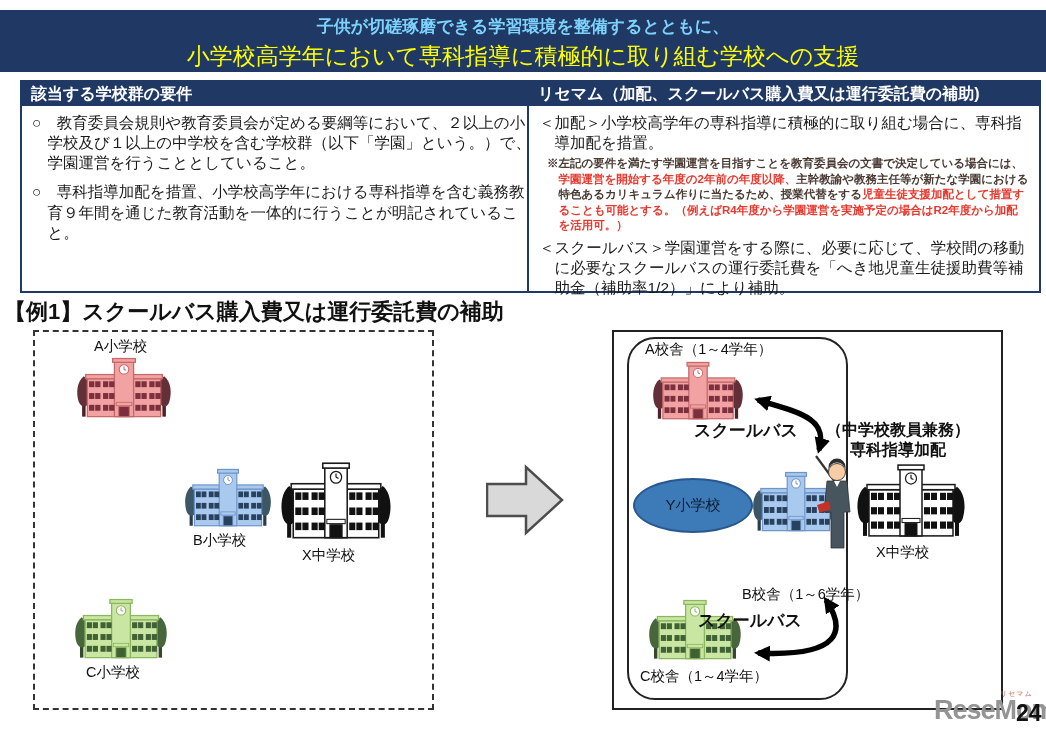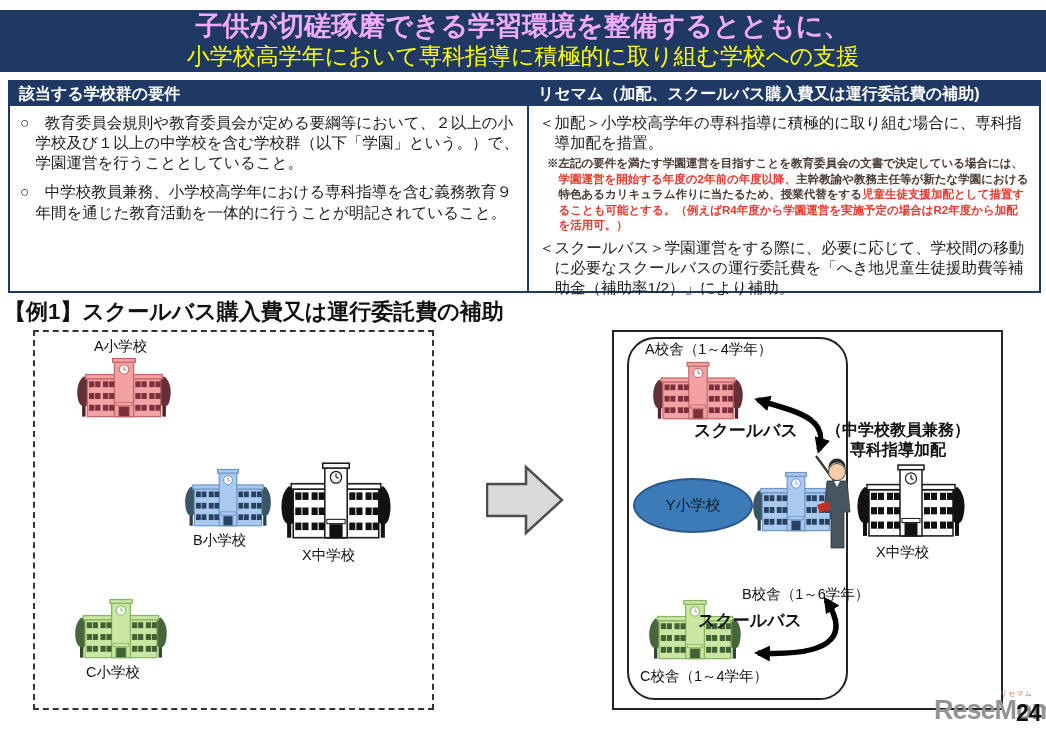--- a/index.html
+++ b/index.html
@@ -2,26 +2,26 @@
 <html><head>
 <meta charset="utf-8">
 <style>
   html,body{margin:0;padding:0;background:#fff;}
   .page{position:relative;width:1046px;height:735px;background:#fff;overflow:hidden;
         font-family:"Liberation Sans",sans-serif;}
 
   
   .title-bar{position:absolute;left:0;top:10px;width:1046px;height:62px;background:#1f3864;
              text-align:center;display:flex;flex-direction:column;justify-content:center;gap:1px;}
-  .title-bar .t1{color:#f0abfc;font-size:27px;font-weight:bold;line-height:29px;}
+  .title-bar .t1{color:#7dd3fc;font-size:17px;font-weight:bold;line-height:29px;}
   .title-bar .t2{color:#ffff00;font-size:23px;font-weight:normal;line-height:29px;}
 
   
   .box{position:absolute;top:80px;height:213px;border:2px solid #1f3864;background:#fff;box-sizing:border-box;}
-  .box-left{left:8px;width:526px;}
+  .box-left{left:20px;width:526px;}
   .box-right{left:527px;width:514px;}
   .box-header{background:#1f3864;color:#fff;font-weight:bold;font-size:16px;line-height:24px;padding:0 9px;}
   .box-body{padding:7px 10px 4px 10px;color:#1a1a1a;}
   .bullet{font-size:15.5px;line-height:1.3;margin:0 0 9px 0;padding-left:1em;text-indent:-1em;}
   .hang{font-size:15.5px;line-height:1.3;margin:0;padding-left:1em;text-indent:-1em;}
   .note{font-size:11.5px;line-height:1.35;margin:3px 0 4px 8px;padding-left:1em;text-indent:-1em;font-weight:bold;}
   .note .darknote{color:#4a3a33;}
   .note .red{color:#e8372c;}
 
   
@@ -92,21 +92,21 @@
 
   <div class="title-bar">
     <div class="t1">子供が切磋琢磨できる学習環境を整備するとともに、</div>
     <div class="t2">小学校高学年において専科指導に積極的に取り組む学校への支援</div>
   </div>
 
   <div class="box box-left">
     <div class="box-header">該当する学校群の要件</div>
     <div class="box-body">
       <p class="bullet">○　教育委員会規則や教育委員会が定める要綱等において、２以上の小学校及び１以上の中学校を含む学校群（以下「学園」という。）で、学園運営を行うこととしていること。</p>
-      <p class="bullet">○　中学校教員兼務、小学校高学年における専科指導を含む義務教育９年間を通じた教育活動を一体的に行うことが明記されていること。</p>
+      <p class="bullet">○　専科指導加配を措置、小学校高学年における専科指導を含む義務教育９年間を通じた教育活動を一体的に行うことが明記されていること。</p>
     </div>
   </div>
 
   <div class="box box-right">
     <div class="box-header">リセマム（加配、スクールバス購入費又は運行委託費の補助)</div>
     <div class="box-body">
       <p class="hang">＜加配＞小学校高学年の専科指導に積極的に取り組む場合に、専科指導加配を措置。</p>
       <p class="note" id="kahai-note"><span class="darknote">※左記の要件を満たす学園運営を目指すことを教育委員会の文書で決定している場合には、</span><span class="red">学園運営を開始する年度の2年前の年度以降、</span><span class="darknote">主幹教諭や教務主任等が新たな学園における特色あるカリキュラム作りに当たるため、授業代替をする</span><span class="red">児童生徒支援加配として措置することも可能とする。（例えばR4年度から学園運営を実施予定の場合はR2年度から加配を活用可。）</span></p>
       <p class="hang">＜スクールバス＞学園運営をする際に、必要に応じて、学校間の移動に必要なスクールバスの運行委託費を「へき地児童生徒援助費等補助金（補助率1/2）」により補助。</p>
     </div>

